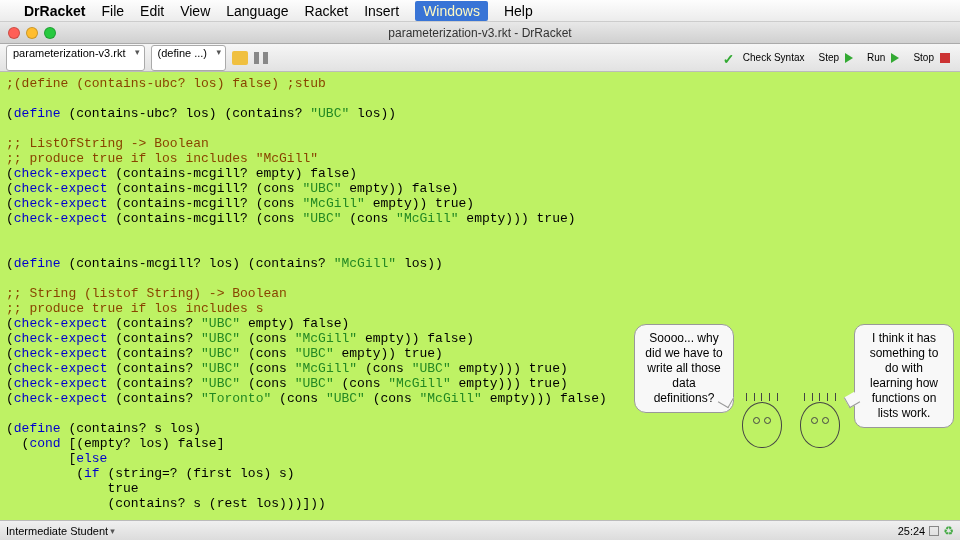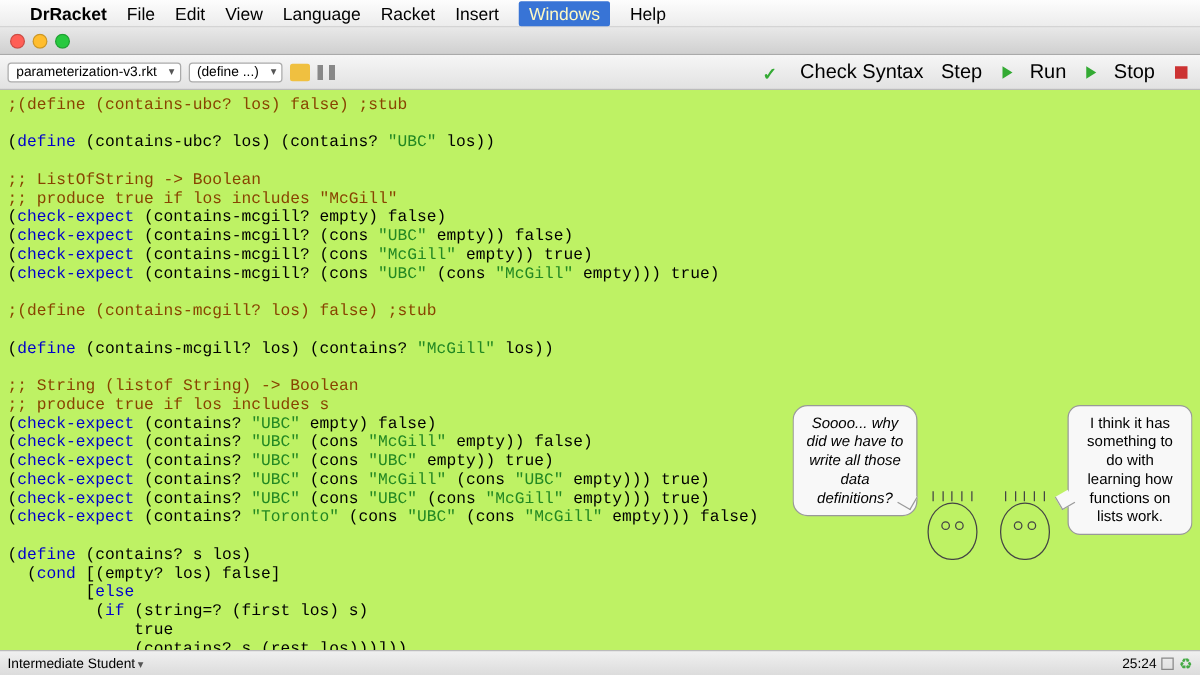--- a/index.html
+++ b/index.html
@@ -15,23 +15,23 @@
 .traffic { display: flex; gap: 6px; padding-left: 8px; }
 .traffic div { width: 12px; height: 12px; border-radius: 50%; border: 0.5px solid rgba(0,0,0,0.2); }
 .tclose { background: #ff5f56; }
 .tmin { background: #ffbd2e; }
 .tmax { background: #27c93f; }
 .title { position: absolute; left: 50%; transform: translateX(-50%); font-size: 12px; color: #333; }
 
 .toolbar { background: linear-gradient(#f6f6f6, #e2e2e2); height: 28px; display: flex; align-items: center; padding: 0 6px; border-bottom: 1px solid #bbb; justify-content: space-between; }
 .toolbar-left { display: flex; align-items: center; gap: 6px; }
 .toolbar-right { display: flex; align-items: center; gap: 6px; }
-.dropdown { background: #fff; border: 1px solid #aaa; border-radius: 3px; padding: 1px 18px 1px 6px; font-size: 11px; position: relative; }
+.dropdown { background: #fff; border: 1px solid #aaa; border-radius: 3px; padding: 1px 18px 11px 6px; font-size: 11px; position: relative; }
 .dropdown::after { content: "▾"; position: absolute; right: 4px; font-size: 9px; color: #555; }
-.tbtn { display: flex; align-items: center; gap: 16px; font-size: 16px; padding: 2px 4px; cursor: default; }
+.tbtn { display: flex; align-items: center; gap: 6px; font-size: 10px; padding: 2px 4px; cursor: default; }
 .tbtn .tri-r { width: 0; height: 0; border-top: 5px solid transparent; border-bottom: 5px solid transparent; border-left: 8px solid #3a3; }
 .tbtn .sq-r { width: 10px; height: 10px; background: #c33; }
 .folder-ico { width: 16px; height: 14px; background: #f0c040; border-radius: 2px; display: inline-block; }
 .check-ico { width: 14px; height: 14px; display: inline-block; position: relative; }
 .check-ico::after { content: "✓"; color: #3a3; font-weight: bold; font-size: 14px; }
 .step-ico { width: 14px; height: 12px; background: linear-gradient(90deg, #888 33%, transparent 33%, transparent 66%, #888 66%); display: inline-block; }
 
 .editor { background: #bef264; height: 448px; overflow: auto; padding: 4px 6px; font-family: "Courier New", monospace; font-size: 13px; line-height: 15px; white-space: pre; position: relative; }
 .c-brown { color: #884400; }
 .c-blue { color: #0000cc; }
@@ -74,20 +74,21 @@
   <span class="item active">Windows</span>
   <span class="item">Help</span>
 </div>
 
 <div class="titlebar">
   <div class="traffic">
     <div class="tclose"></div>
     <div class="tmin"></div>
     <div class="tmax"></div>
   </div>
+  <div class="title">parameterization-v3.rkt - DrRacket</div>
 </div>
 
 <div class="toolbar">
   <div class="toolbar-left">
     <div class="dropdown">parameterization-v3.rkt</div>
     <div class="dropdown">(define ...)</div>
     <span class="folder-ico"></span>
     <span class="step-ico"></span>
   </div>
   <div class="toolbar-right">
@@ -114,42 +115,41 @@
 
 (<span class="c-blue">define</span> (contains-ubc? los) (contains? <span class="c-green">"UBC"</span> los))
 
 <span class="c-brown">;; ListOfString -&gt; Boolean</span>
 <span class="c-brown">;; produce true if los includes "McGill"</span>
 (<span class="c-blue">check-expect</span> (contains-mcgill? empty) false)
 (<span class="c-blue">check-expect</span> (contains-mcgill? (cons <span class="c-green">"UBC"</span> empty)) false)
 (<span class="c-blue">check-expect</span> (contains-mcgill? (cons <span class="c-green">"McGill"</span> empty)) true)
 (<span class="c-blue">check-expect</span> (contains-mcgill? (cons <span class="c-green">"UBC"</span> (cons <span class="c-green">"McGill"</span> empty))) true)
 
-<span class="c-brown">;(define (contains-mcgill? los) false) ;stub</span>
 
 (<span class="c-blue">define</span> (contains-mcgill? los) (contains? <span class="c-green">"McGill"</span> los))
 
 <span class="c-brown">;; String (listof String) -&gt; Boolean</span>
 <span class="c-brown">;; produce true if los includes s</span>
 (<span class="c-blue">check-expect</span> (contains? <span class="c-green">"UBC"</span> empty) false)
 (<span class="c-blue">check-expect</span> (contains? <span class="c-green">"UBC"</span> (cons <span class="c-green">"McGill"</span> empty)) false)
 (<span class="c-blue">check-expect</span> (contains? <span class="c-green">"UBC"</span> (cons <span class="c-green">"UBC"</span> empty)) true)
 (<span class="c-blue">check-expect</span> (contains? <span class="c-green">"UBC"</span> (cons <span class="c-green">"McGill"</span> (cons <span class="c-green">"UBC"</span> empty))) true)
 (<span class="c-blue">check-expect</span> (contains? <span class="c-green">"UBC"</span> (cons <span class="c-green">"UBC"</span> (cons <span class="c-green">"McGill"</span> empty))) true)
 (<span class="c-blue">check-expect</span> (contains? <span class="c-green">"Toronto"</span> (cons <span class="c-green">"UBC"</span> (cons <span class="c-green">"McGill"</span> empty))) false)
 
 (<span class="c-blue">define</span> (contains? s los)
   (<span class="c-blue">cond</span> [(empty? los) false]
         [<span class="c-blue">else</span>
          (<span class="c-blue">if</span> (string=? (first los) s)
              true
              (contains? s (rest los)))]))
 </div>
 
-<div class="bubble bub1" style="position: absolute; top: 324px; font-style: italic;">Soooo... why did we have to write all those data definitions?</div>
+<div class="bubble bub1" style="position: absolute; top: 324px;">Soooo... why did we have to write all those data definitions?</div>
 <div class="tail tail1" style="position: absolute; top: 394px;"></div>
 <div class="bubble bub2" style="position: absolute; top: 324px; border-radius: 10px;">I think it has something to do with learning how functions on lists work.</div>
 <div class="tail tail2" style="position: absolute; top: 394px;"></div>
 <div class="face face1" style="position: absolute; top: 402px;">
     <div class="lashes">
       <span></span>
       <span></span>
       <span></span>
       <span></span>
       <span></span>

